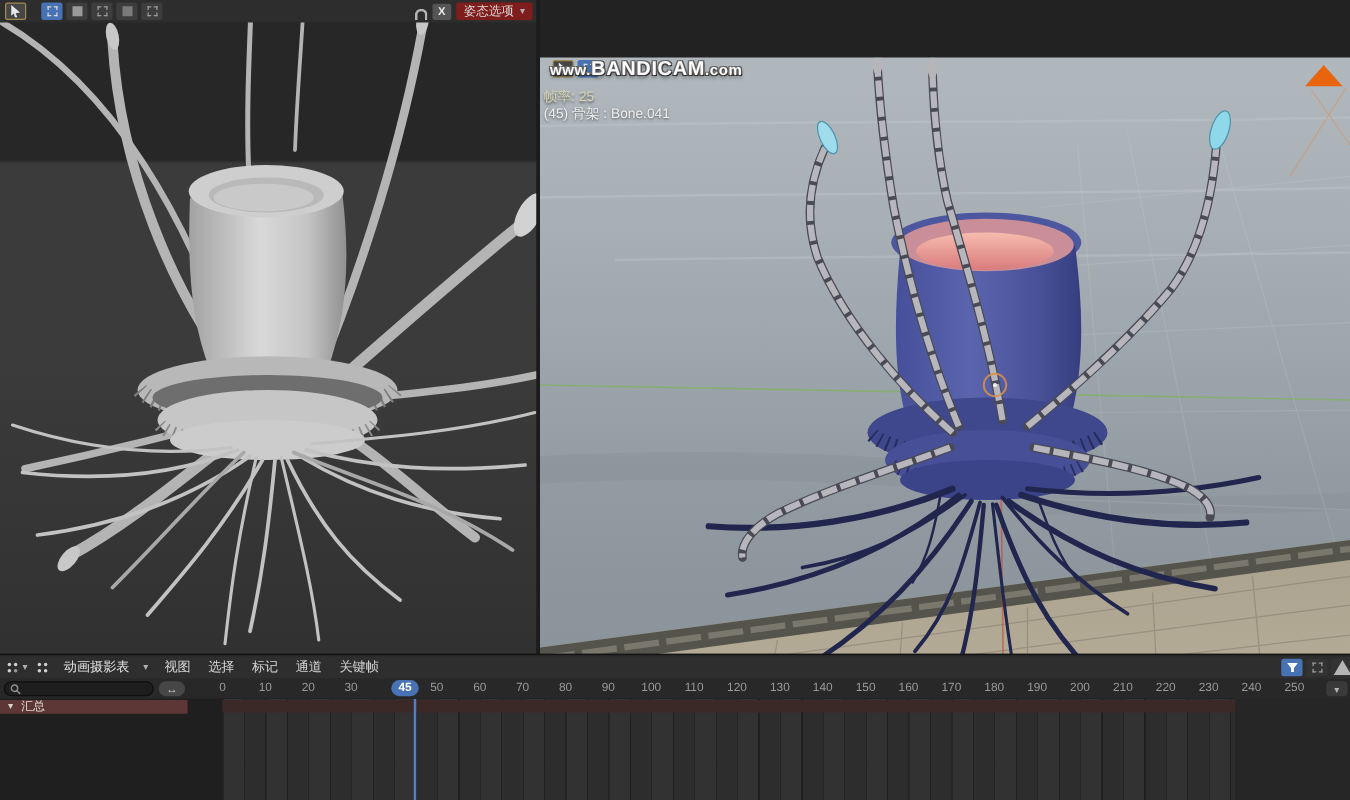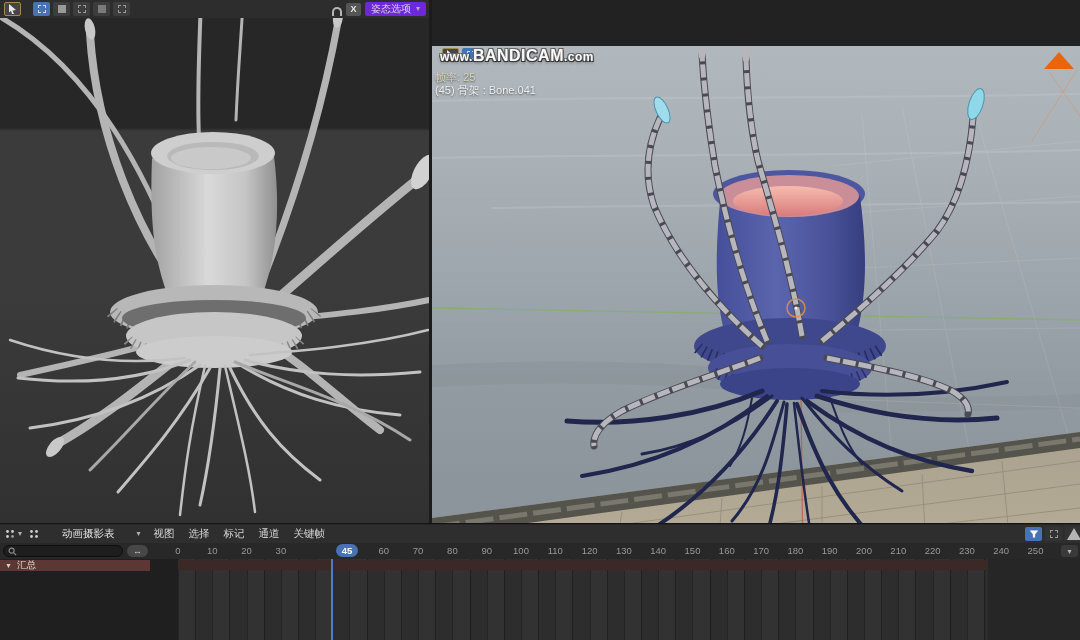--- a/index.html
+++ b/index.html
@@ -14,21 +14,21 @@
   .vp-header { left:0; top:0; width:100%; height:18px; background:#2d2d2d; display:flex; align-items:center; gap:3px; padding:0 4px; z-index:30; }
   .toolbtn { width:17px; height:14px; border-radius:2px; background:#3d3d3d; display:flex; align-items:center; justify-content:center; flex:0 0 auto; }
   .toolbtn.active-tool { border:1px solid #a08a50; background:#464646; }
   .toolbtn.blue { background:var(--accent,#4772b3); }
   .dashbox { width:8px; height:8px; border:1px dashed #d8d8d8; }
   .dashbox.dim { border-color:#9a9a9a; }
   .solidbox { width:8px; height:8px; background:#9a9a9a; }
   .hdr-right { margin-left:auto; display:flex; align-items:center; gap:4px; }
   .magnet-icon { width:10px; height:9px; border:2px solid #b5b5b5; border-bottom:none; border-radius:6px 6px 0 0; position:relative; top:2px; }
   .xbtn { width:15px; height:13px; border-radius:2px; background:#555; color:#e8e8e8; font-size:9px; font-weight:bold; display:flex; align-items:center; justify-content:center; }
-  .dropdown { height:14px; background:#6d28d9; border-radius:2px; color:#dcdcdc; font-size:10px; display:flex; align-items:center; gap:5px; padding:0 6px; }
+  .dropdown { height:14px; background:#7f1d1d; border-radius:2px; color:#dcdcdc; font-size:10px; display:flex; align-items:center; gap:5px; padding:0 6px; }
   .chev { color:#b0b0b0; font-size:8px; line-height:1; }
 
   
   #vp-right { left:432px; top:0; width:648px; height:523px; overflow:hidden;
     background:linear-gradient(180deg,#b0b8bd 0%,#a9b1b7 22%,#9da6ac 45%,#929ba1 65%,#8d969c 80%,#8a9399 100%);margin-top:46px; }
   #vp-divider { left:429px; top:0; width:3px; height:523px; background:#1c1c1c; z-index:40; }
   .overlay-text { z-index:50; font-size:11px; text-shadow:0 1px 2px rgba(0,0,0,.55); }
   #watermark { left:8px; top:1px; z-index:60; color:#fbfbfb; font-weight:bold; letter-spacing:.5px; white-space:nowrap;
     text-shadow:-1px -1px 0 #6a6a6a, 1px -1px 0 #5a5a5a, -1px 1px 0 #3c3c3c, 1px 1px 0 #2e2e2e, 0 2px 3px rgba(0,0,0,.45); }
   #watermark .wm-small { font-size:12px; }
@@ -306,21 +306,21 @@
     <div id="ds-header" class="abs">
       <div class="ds-iconbtn">
         <svg width="12" height="12" viewBox="0 0 12 12">
           <circle cx="3.5" cy="3.5" r="1.4" fill="#cfcfcf"></circle>
             <circle cx="8.5" cy="3.5" r="1.4" fill="#cfcfcf"></circle>
           <circle cx="3.5" cy="8.5" r="1.4" fill="#cfcfcf"></circle>
             <circle cx="8.5" cy="8.5" r="1.4" fill="#9a9a9a"></circle>
         </svg>
         <span class="chev">▾</span>
       </div>
-      <div class="ds-iconbtn" style="gap:22px;">
+      <div class="ds-iconbtn" style="gap:11px;">
         <svg width="12" height="12" viewBox="0 0 12 12">
           <circle cx="3.5" cy="3.5" r="1.4" fill="#cfcfcf"></circle>
             <circle cx="8.5" cy="3.5" r="1.4" fill="#cfcfcf"></circle>
           <circle cx="3.5" cy="8.5" r="1.4" fill="#cfcfcf"></circle>
             <circle cx="8.5" cy="8.5" r="1.4" fill="#cfcfcf"></circle>
         </svg>
         <span style="color:#e2e2e2; font-size:10.5px;">动画摄影表</span>
         <span class="chev">▾</span>
       </div>
       <nav style="display:flex;">
@@ -347,21 +347,21 @@
 
     <div id="ds-ruler" class="abs">
       <div id="search-box" class="abs">
         <svg width="9" height="9" viewBox="0 0 10 10">
           <circle cx="4" cy="4" r="2.8" fill="none" stroke="#8d8d8d" stroke-width="1.3"></circle>
           <path d="M 6.2 6.2 L 9 9" stroke="#8d8d8d" stroke-width="1.3"></path>
         </svg>
         <input value="" style="">
       </div>
       <div id="hresize-btn" class="abs">↔</div>
-      <div id="current-frame-badge" class="abs" style="left: 336px;">45</div>
+      <div id="current-frame-badge" class="abs" style="left: 313px;">45</div>
       <div id="collapse-btn" class="abs">▾</div>
     <span class="tick" style="left: 178px;">0</span>
         <span class="tick" style="left: 212.3px;">10</span>
         <span class="tick" style="left: 246.6px;">20</span>
         <span class="tick" style="left: 280.9px;">30</span>
         <span class="tick" style="left: 315.2px; margin-top: 16px;">40</span>
         <span class="tick" style="left: 349.5px;">50</span>
         <span class="tick" style="left: 383.8px;">60</span>
         <span class="tick" style="left: 418.1px;">70</span>
         <span class="tick" style="left: 452.4px;">80</span>

